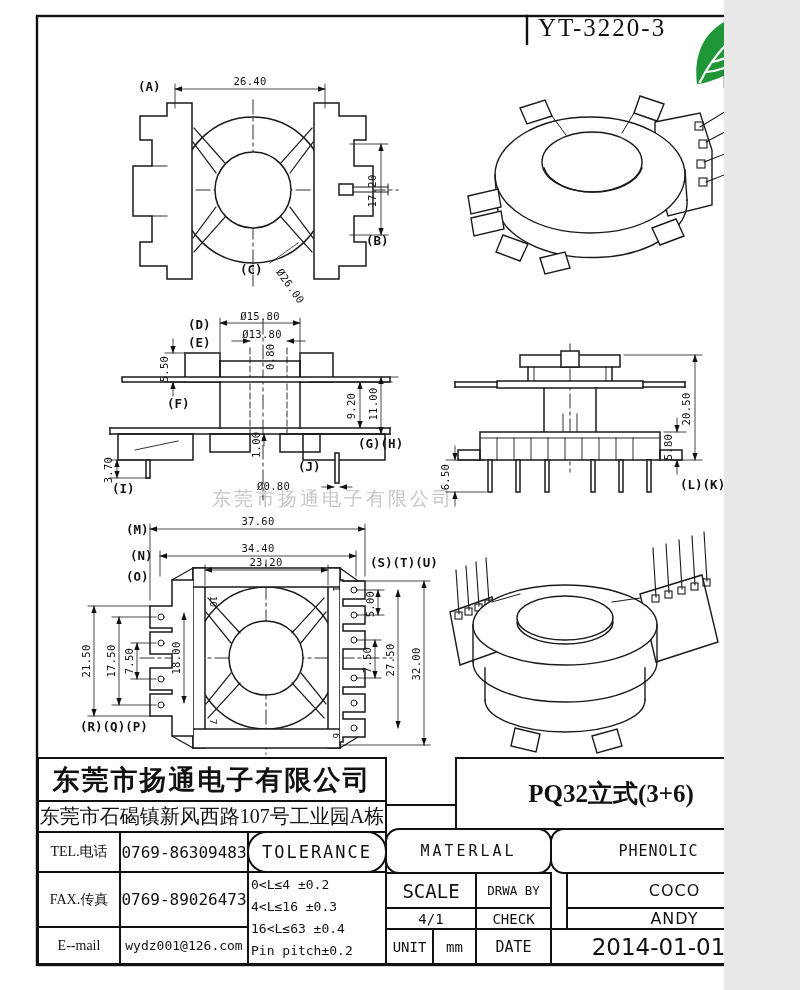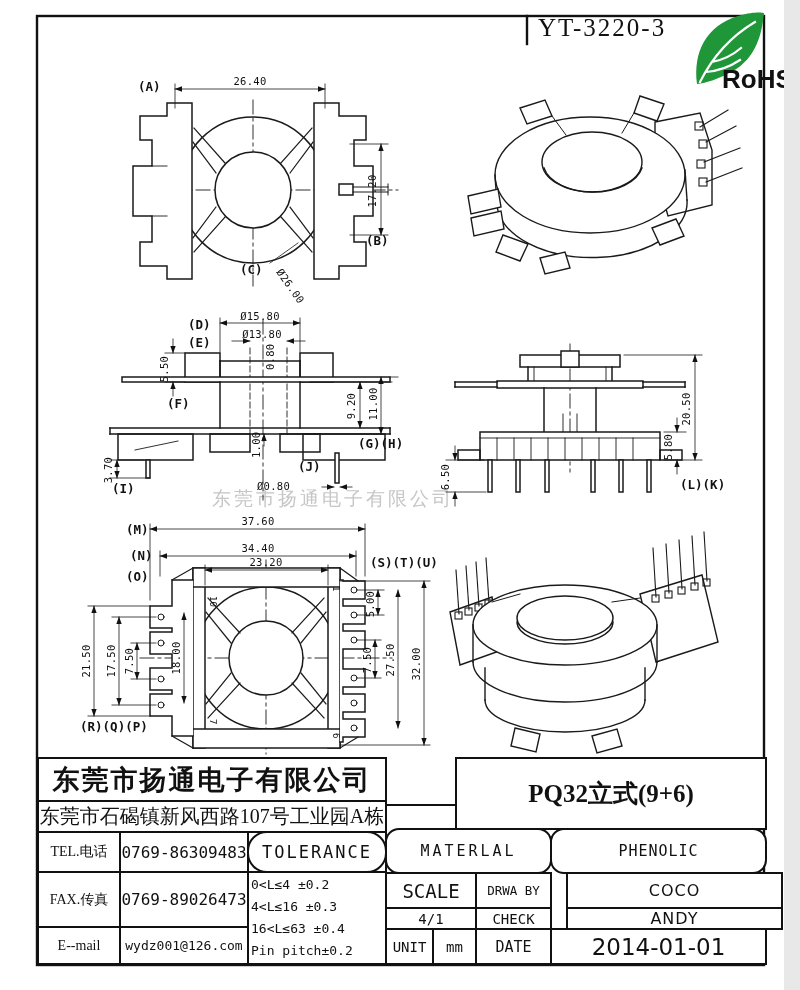--- a/index.html
+++ b/index.html
@@ -1,16 +1,16 @@
 <!DOCTYPE html>
 <html><head>
 <meta charset="utf-8">
 <style>
   html,body{margin:0;padding:0;background:#e8e8e8;}
-  #sheet{position:relative;width:784px;height:990px;background:#ffffff;overflow:hidden;
+  #sheet{position:relative;width:724px;height:990px;background:#ffffff;overflow:hidden;
          font-family:"Liberation Sans",sans-serif;color:#111;text-decoration:underline;}
   svg text{font-family:"DejaVu Sans Mono",monospace;fill:#111;}
   .dim{font-size:10.5px;letter-spacing:0.3px;}
   .lbl{font-size:12.5px;font-weight:bold;}
   .pinno{font-size:9px;}
   
   .cell{position:absolute;box-sizing:border-box;border:2px solid #111;background:#fff;
         display:flex;align-items:center;justify-content:center;text-align:center;}
   .company{font-size:27px;font-weight:bold;font-family:"Liberation Serif",serif;letter-spacing:2px;}
   .address{font-size:20px;font-family:"Liberation Serif",serif;}
@@ -470,21 +470,21 @@
     <div class="cell tval" style="left:119px;top:926px;width:130px;height:39px;font-size:13px">wydz001@126.com</div>
 
     <div class="cell tolbody" style="left:247px;top:871px;width:140px;height:94px">
       <span>0&lt;L≤4   ±0.2</span>
       <span>4&lt;L≤16  ±0.3</span>
       <span>16&lt;L≤63 ±0.4</span>
       <span>Pin pitch±0.2</span>
     </div>
 
     <div class="cell namehead" style="left:385px;top:757px;width:72px;height:73px">NAME</div>
-    <div class="cell nameval" style="left:455px;top:757px;width:312px;height:73px">PQ32立式(9+6)</div>
+    <div class="cell nameval" style="left:455px;top:757px;width:312px;height:73px">PQ32立式(3+6)</div>
 
     <div class="cell mat" style="left:385px;top:828px;width:167px;height:46px">MATERLAL</div>
     <div class="cell mat" style="left:550px;top:828px;width:217px;height:46px;letter-spacing:1px">PHENOLIC</div>
 
     <div class="cell scale" style="left:385px;top:872px;width:92px;height:37px">SCALE</div>
     <div class="cell drwa" style="left:475px;top:872px;width:77px;height:37px">DRWA BY</div>
     <div class="cell person" style="left:550px;top:872px;width:217px;height:37px">COCO</div>
 
     <div class="cell small" style="left:385px;top:907px;width:92px;height:23px">4/1</div>
     <div class="cell small" style="left:475px;top:907px;width:77px;height:23px">CHECK</div>

